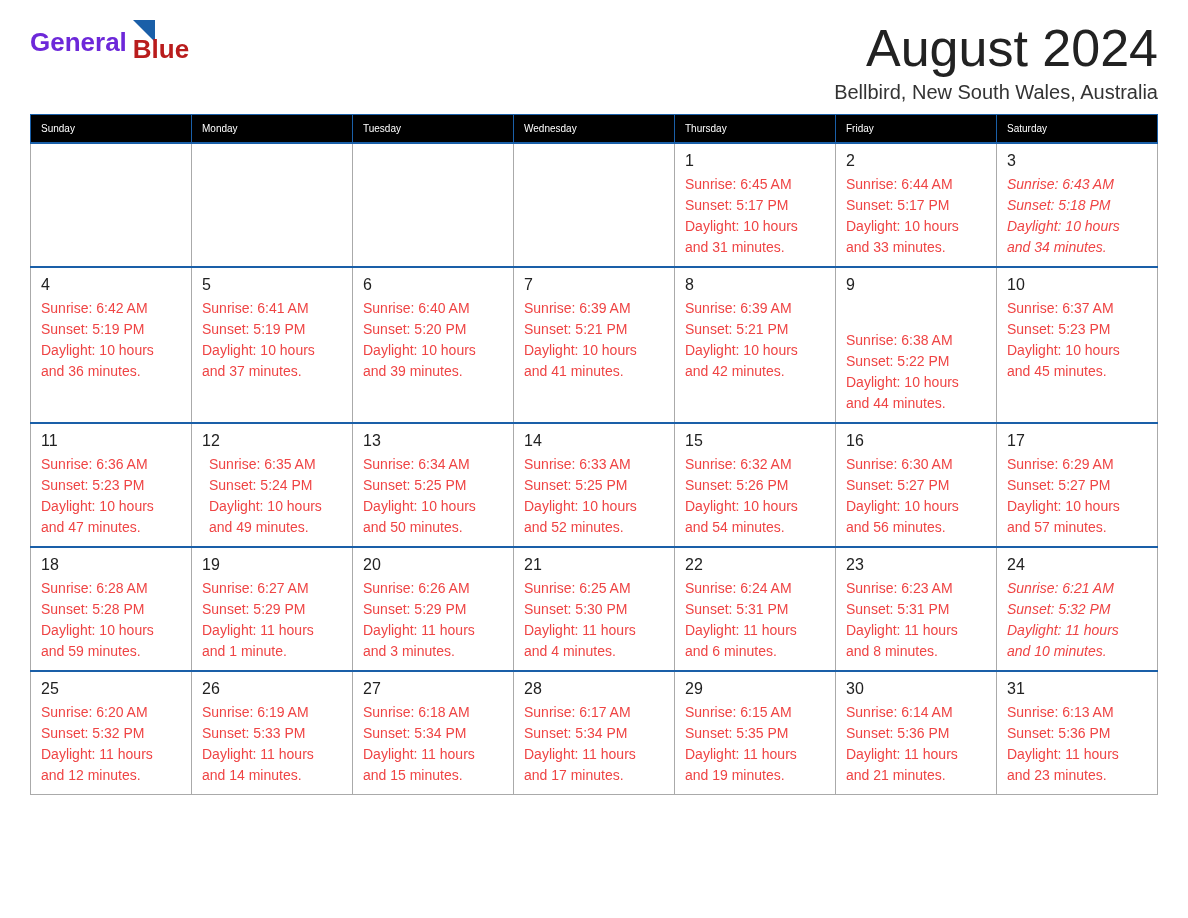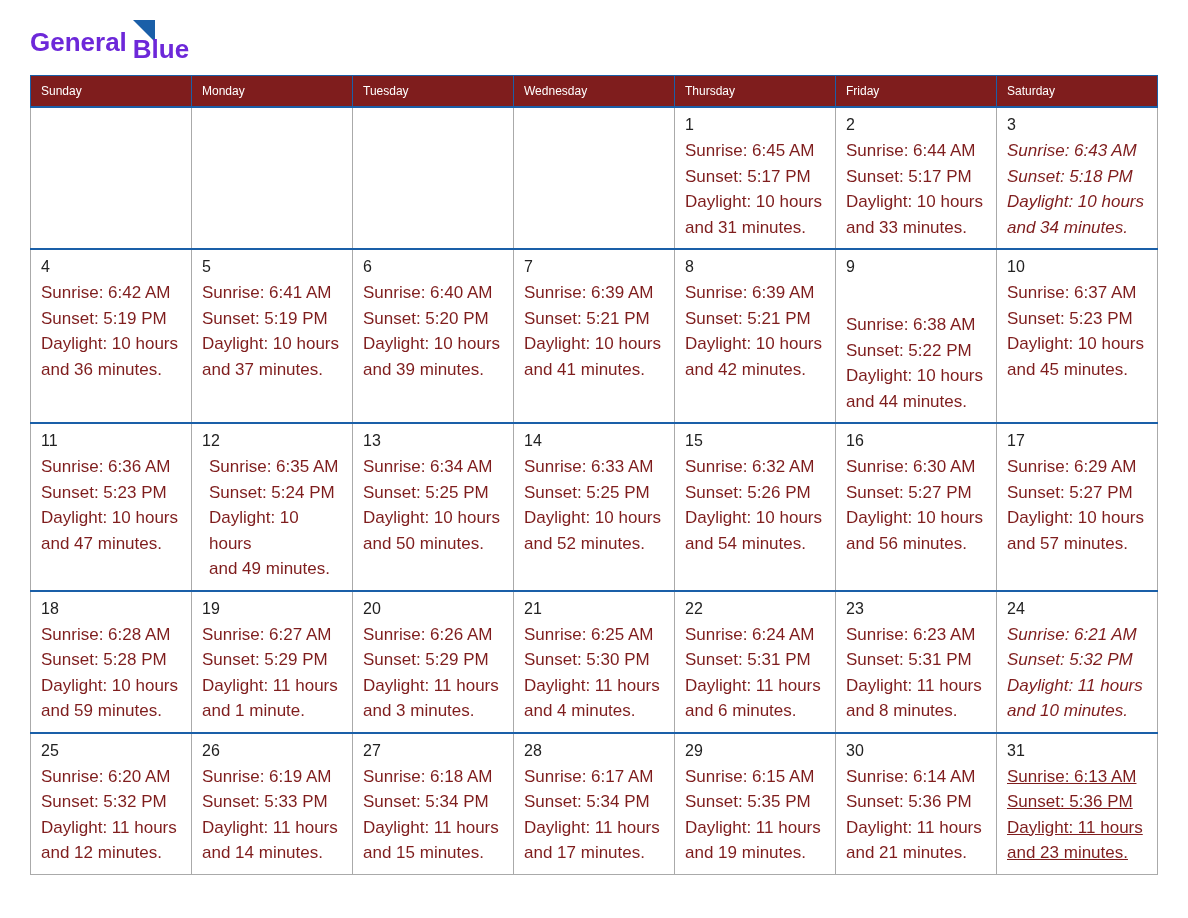--- a/index.html
+++ b/index.html
@@ -22,21 +22,21 @@
       gap: 4px;
     }
     .logo-text-general {
       font-size: 26px;
       font-weight: bold;
       color: #6d28d9;
     }
     .logo-text-blue {
       font-size: 26px;
       font-weight: bold;
-      color: #6d28d9;
+      color: #b91c1c;
     }
     .title-area {
       text-align: right;
     }
     .month-title {
       font-size: 52px;
       font-weight: normal;
       color: #222;
       line-height: 1.1;
     }
@@ -44,23 +44,23 @@
       font-size: 20px;
       color: #333;
       margin-top: 4px;
     }
     .calendar-table {
       width: 100%;
       border-collapse: collapse;
       margin-top: 10px;
     }
     .calendar-table th {
-      background-color: #7f1d1d;
+      background-color: #000000;
       color: #fff;
-      font-size: 12px;
+      font-size: 10px;
       font-weight: normal;
       padding: 8px 10px;
       text-align: left;
       border: 1px solid #1a5fa8;
     }
     .calendar-table td {
       vertical-align: top;
       padding: 8px 10px;
       border: 1px solid #aaa;
       font-size: 13px;
@@ -71,23 +71,23 @@
     .calendar-table tr.week-row td {
       border-top: 2px solid #1a5fa8;
     }
     .day-number {
       font-size: 16px;
       color: #222;
       margin-bottom: 4px;
       font-weight: normal;
     }
     .day-info {
-      font-size: 17px;
+      font-size: 14px;
       line-height: 1.5;
-      color: #7f1d1d;
+      color: #ef4444;
     }
     .empty-cell {
       background: #fff;
     }
   </style>
 </head>
 <body>
 
 <div class="header-area">
   <div class="logo">
@@ -95,20 +95,24 @@
     <div style="display:flex; flex-direction:column; align-items:flex-start; margin-left:2px;">
       <div style="display:flex; align-items:center;">
         <span style="font-size:26px; font-weight:bold; color:#333;"></span>
         <svg width="22" height="22" viewBox="0 0 22 22">
           <polygon points="0,0 22,0 22,22" fill="#1a5fa8"></polygon>
         </svg>
       </div>
       <span class="logo-text-blue" style="margin-top:-8px;">Blue</span>
     </div>
   </div>
+  <div class="title-area">
+    <div class="month-title">August 2024</div>
+    <div class="location-title">Bellbird, New South Wales, Australia</div>
+  </div>
 </div>
 
 <table class="calendar-table">
   <thead>
     <tr>
     <th>Sunday</th>
         <th>Monday</th>
         <th>Tuesday</th>
         <th>Wednesday</th>
         <th>Thursday</th>
@@ -335,20 +339,20 @@
         </td>
         <td>
           <div class="day-number">30</div>
           <div class="day-info" style="white-space: pre-line;">Sunrise: 6:14 AM
 Sunset: 5:36 PM
 Daylight: 11 hours
 and 21 minutes.</div>
         </td>
         <td>
           <div class="day-number">31</div>
-          <div class="day-info" style="white-space: pre-line; text-decoration: underline;">Sunrise: 6:13 AM
+          <div class="day-info" style="white-space: pre-line;">Sunrise: 6:13 AM
 Sunset: 5:36 PM
 Daylight: 11 hours
 and 23 minutes.</div>
         </td>
       </tr>
     </tbody>
 </table>
 
 </body></html>

